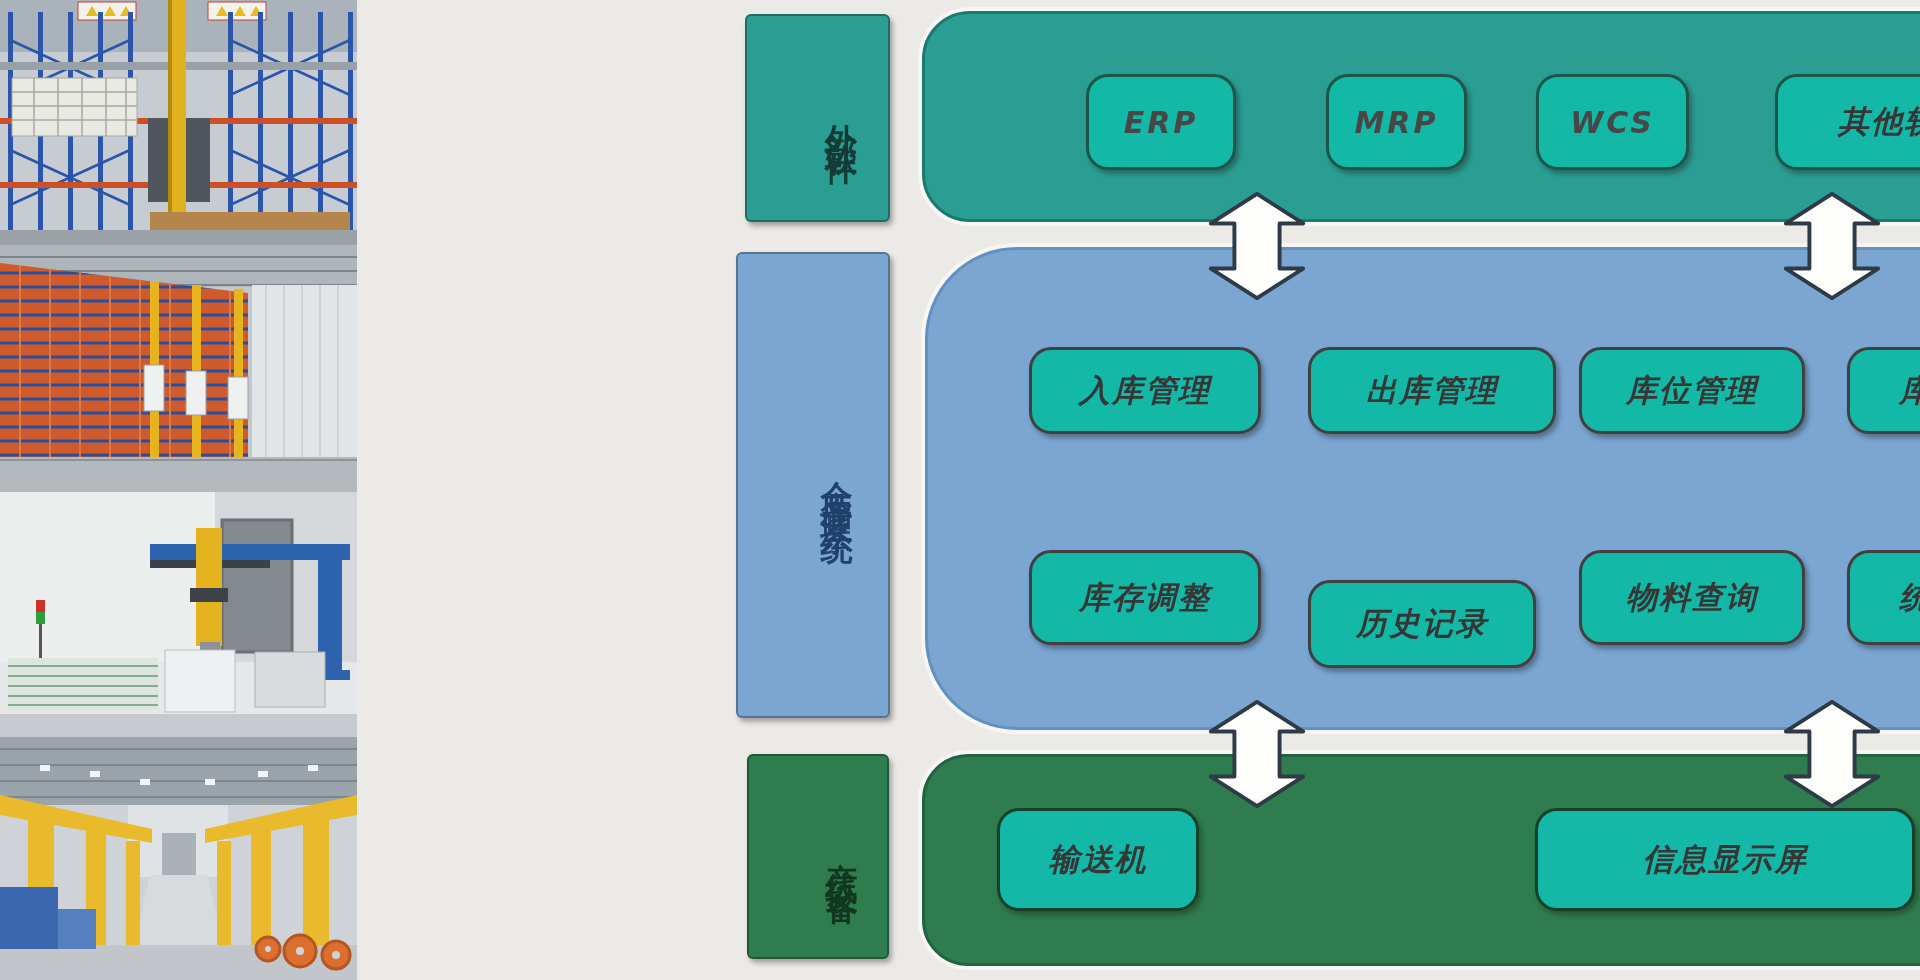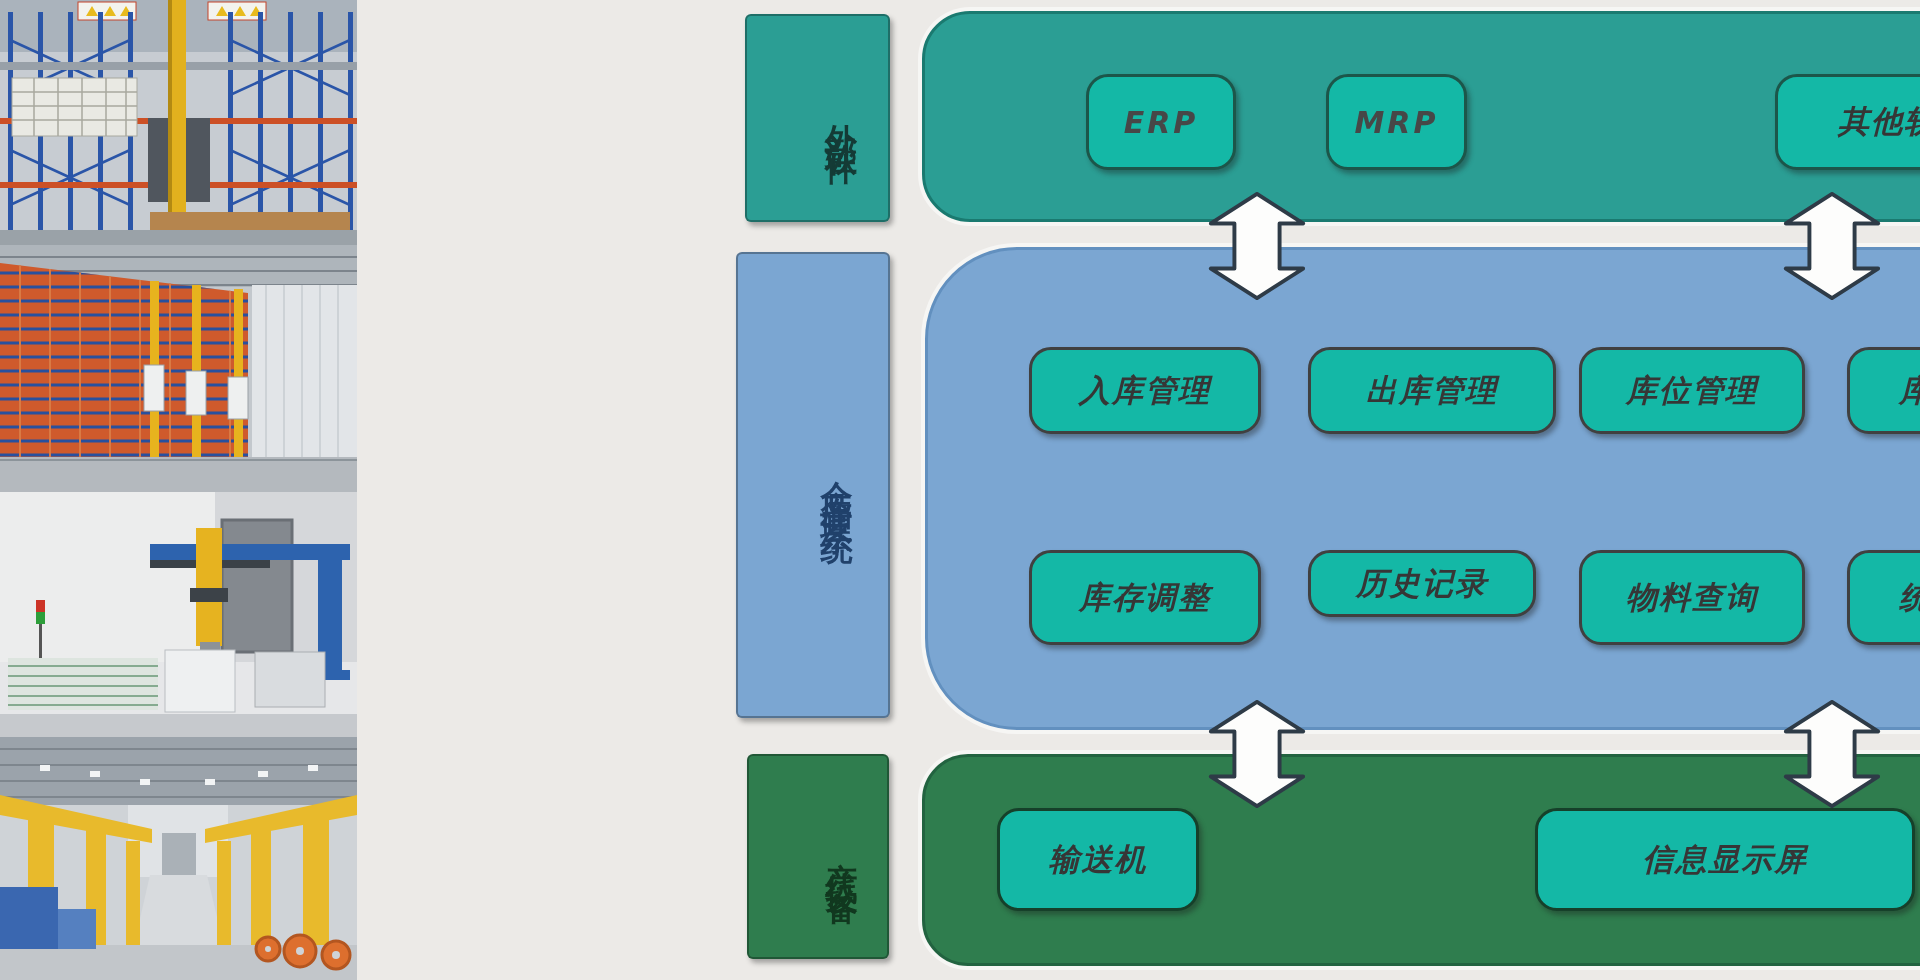--- a/index.html
+++ b/index.html
@@ -49,21 +49,21 @@
   #n-mrp {left:945px;top:74px;width:141px;height:96px;margin-left:24px;}
   #n-wcs {left:1179px;top:74px;width:153px;height:96px;}
   #n-osw {left:1418px;top:74px;width:324px;height:96px;}
   
   #n-in  {left:672px;top:347px;width:232px;height:87px;}
   #n-out {left:951px;top:347px;width:248px;height:87px;}
   #n-loc {left:1222px;top:347px;width:226px;height:87px;}
   #n-cnt {left:1490px;top:347px;width:236px;height:87px;}
   
   #n-adj {left:672px;top:550px;width:232px;height:95px;}
-  #n-his {left:951px;top:550px;width:228px;height:67px;}
+  #n-his {left:951px;top:580px;width:228px;height:88px;}
   #n-mat {left:1222px;top:550px;width:226px;height:95px;}
   #n-sta {left:1490px;top:550px;width:236px;height:95px;}
   
   #n-cnv {left:640px;top:808px;width:202px;height:103px;}
   #n-agv {left:872px;top:808px;width:276px;height:103px;}
   #n-dsp {left:1178px;top:808px;width:380px;height:103px;}
 
   
   .dblarrow{position:absolute;width:108px;height:108px;}
   #ar1{left:846px;top:192px;}
@@ -238,20 +238,21 @@
     </div>
     <div class="lbl lbl-wms">
       <span>仓库管理系统</span>
     </div>
     <div class="lbl lbl-eq">
       <span>产线设备</span>
     </div>
 
     <div class="wbox bx-ext en" id="n-erp">ERP</div>
     <div class="wbox bx-ext en" id="n-mrp">MRP</div>
+    <div class="wbox bx-ext en" id="n-wcs">WCS</div>
     <div class="wbox bx-ext" id="n-osw">其他软件系统</div>
 
     <div class="wbox bx-wms" id="n-in">入库管理</div>
     <div class="wbox bx-wms" id="n-out">出库管理</div>
     <div class="wbox bx-wms" id="n-loc">库位管理</div>
     <div class="wbox bx-wms" id="n-cnt">库存盘点</div>
 
     <div class="wbox bx-wms" id="n-adj">库存调整</div>
     <div class="wbox bx-wms" id="n-his">历史记录</div>
     <div class="wbox bx-wms" id="n-mat">物料查询</div>

